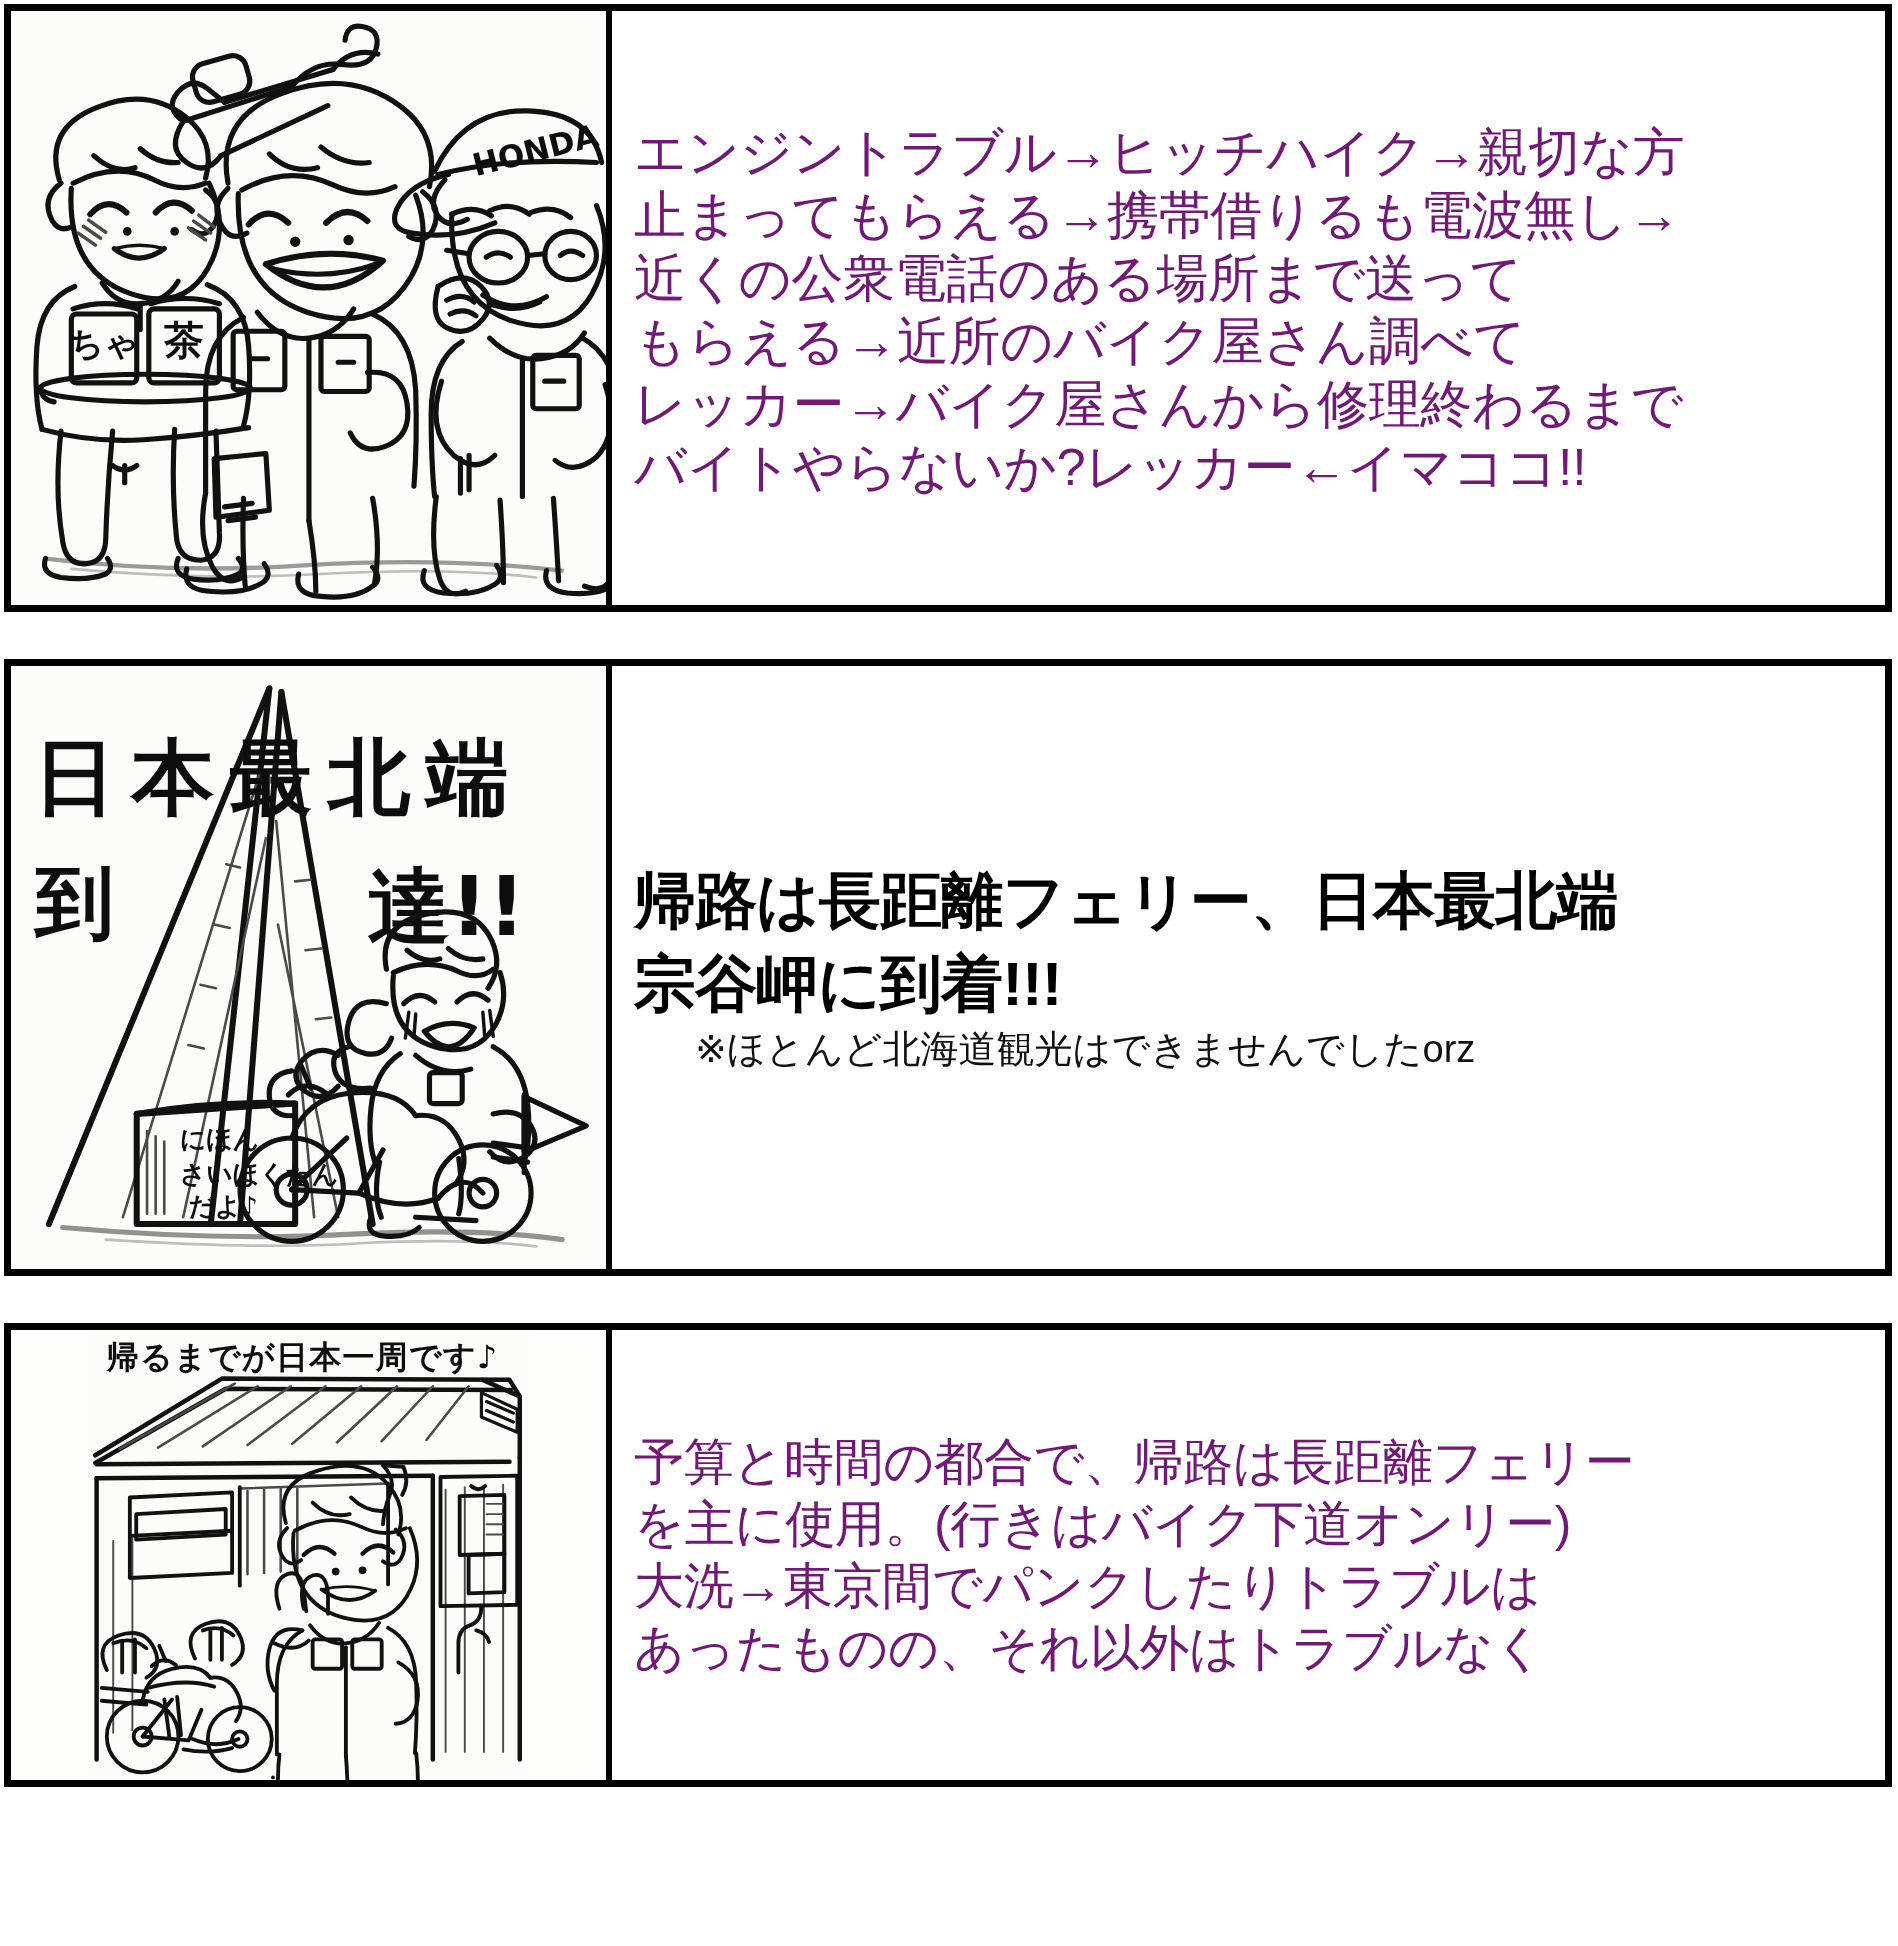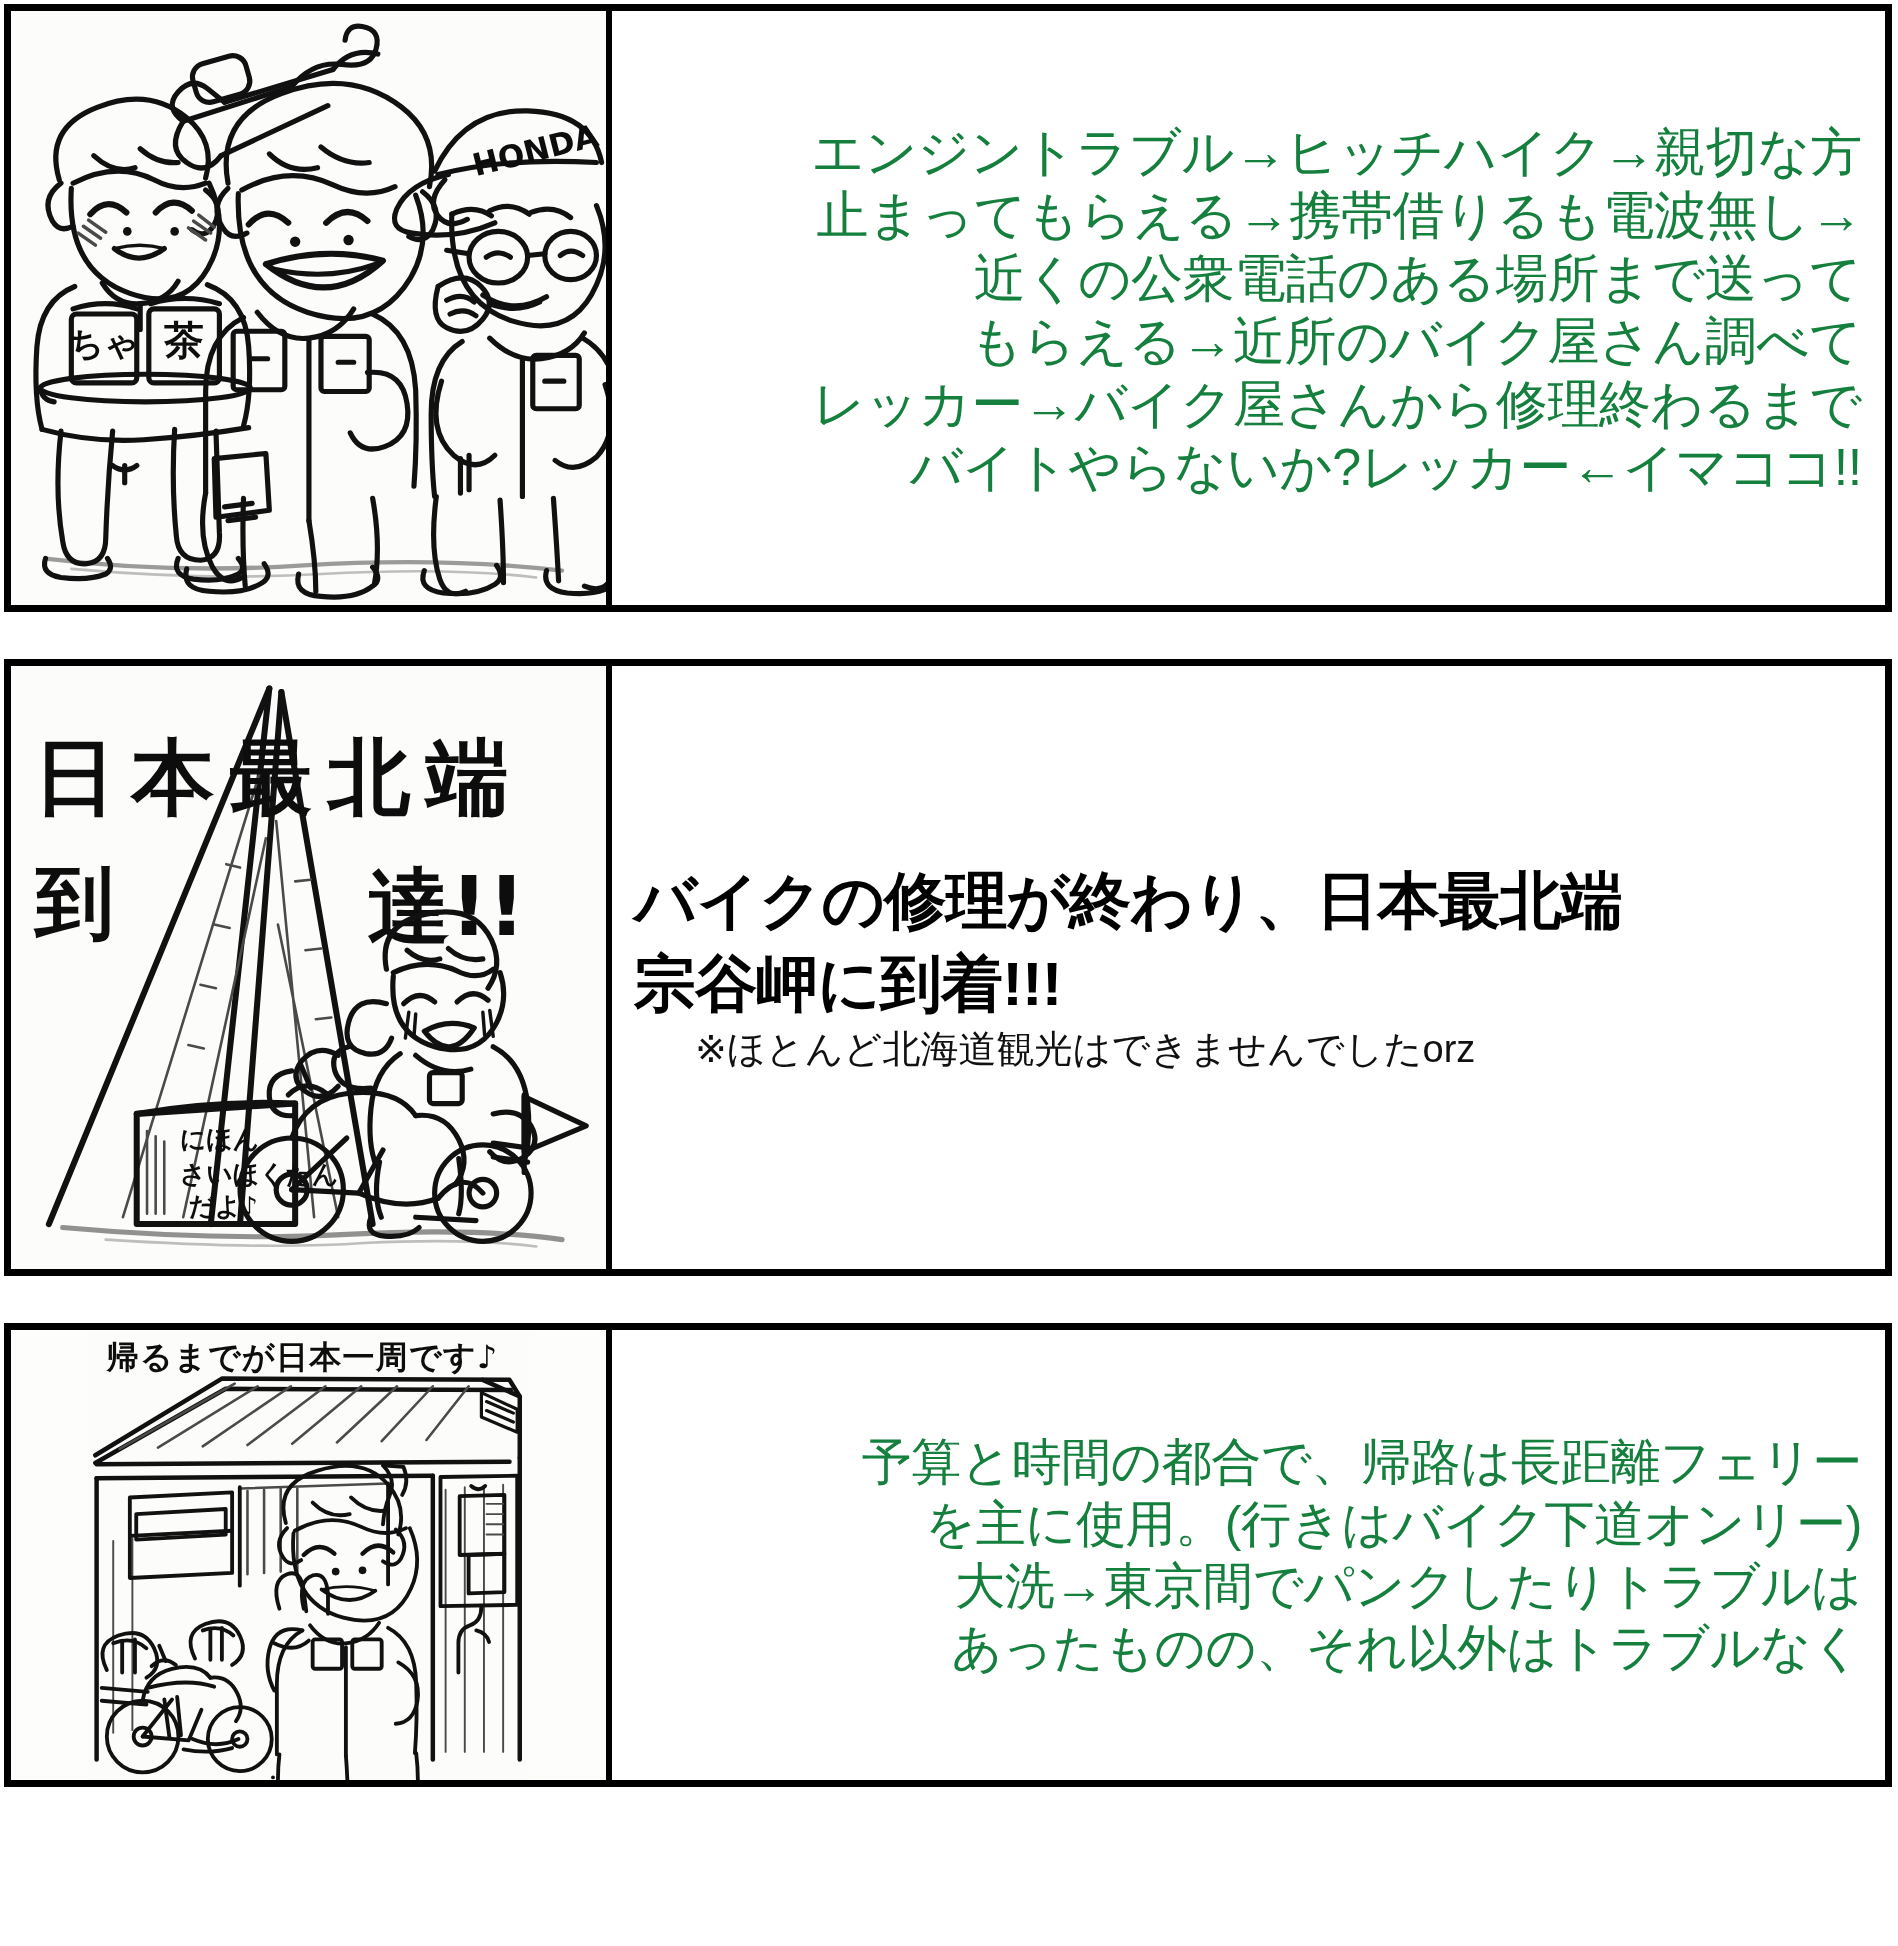--- a/index.html
+++ b/index.html
@@ -49,22 +49,21 @@
     overflow: hidden;
   }
 
   
   .body-line {
     font-size: 52px;
     line-height: 1.215;
     letter-spacing: -0.4px;
     white-space: nowrap;
     font-weight: 400;
-    color: #15803d;
-    text-align: right;
+    color: #701a75;
   }
   .p1-text { padding-top: 5.2px; }
 
   .headline {
     font-size: 62px;
     font-weight: bold;
     line-height: 1.33;
     letter-spacing: -0.9px;
     white-space: nowrap;
     color: #000;
@@ -354,21 +353,21 @@
 
           <path d="M560 520 q30 -8 44 14 q12 22 -8 36 q-22 14 -40 -6"></path>
           <path d="M380 452 q-24 -14 -42 6 q-16 20 4 36 q20 14 38 -6"></path>
           <path d="M560 554 l44 6 M560 570 l40 6"></path>
           <path d="M470 640 l70 4"></path>
         </g>
       </svg>
     </div>
 
     <div class="text-cell">
-      <div class="headline">バイクの修理が終わり、日本最北端</div>
+      <div class="headline">帰路は長距離フェリー、日本最北端</div>
       <div class="headline">宗谷岬に到着!!!</div>
       <div class="note">※ほとんど北海道観光はできませんでしたorz</div>
     </div>
   </div>
 
   <div class="panel" id="panel-3">
 
     <div class="art-cell">
       <svg class="art-svg" viewBox="0 0 691 704" preserveAspectRatio="xMidYMid meet">
         <rect class="paper" x="0" y="0" width="691" height="704"></rect>

